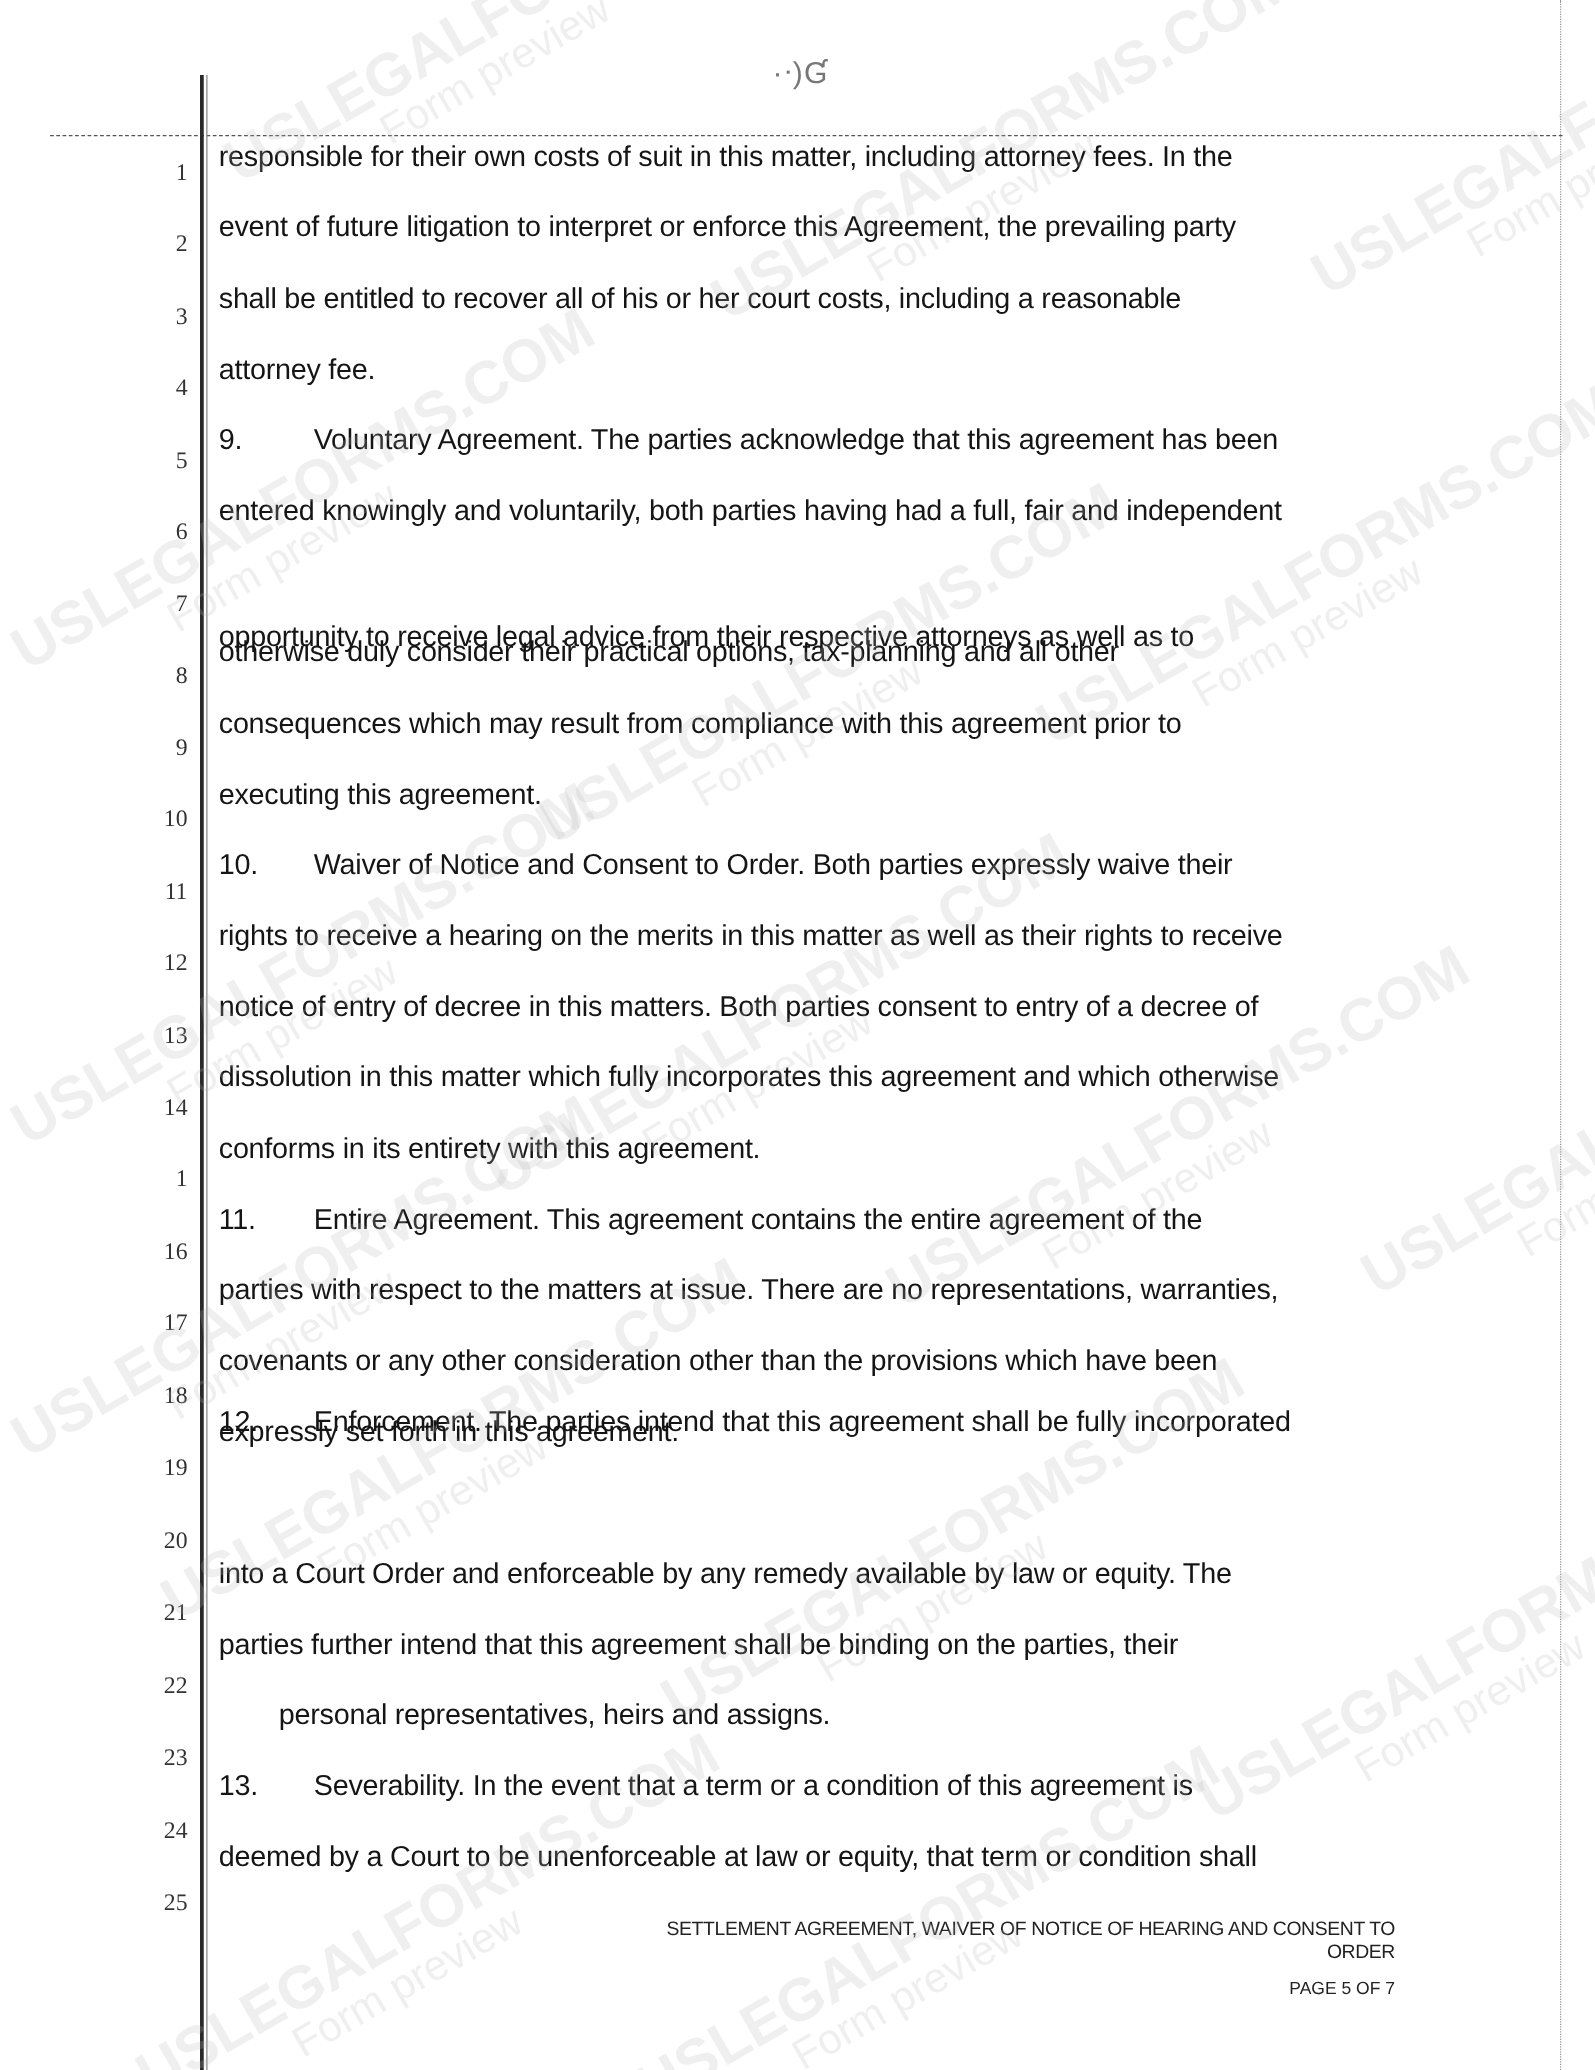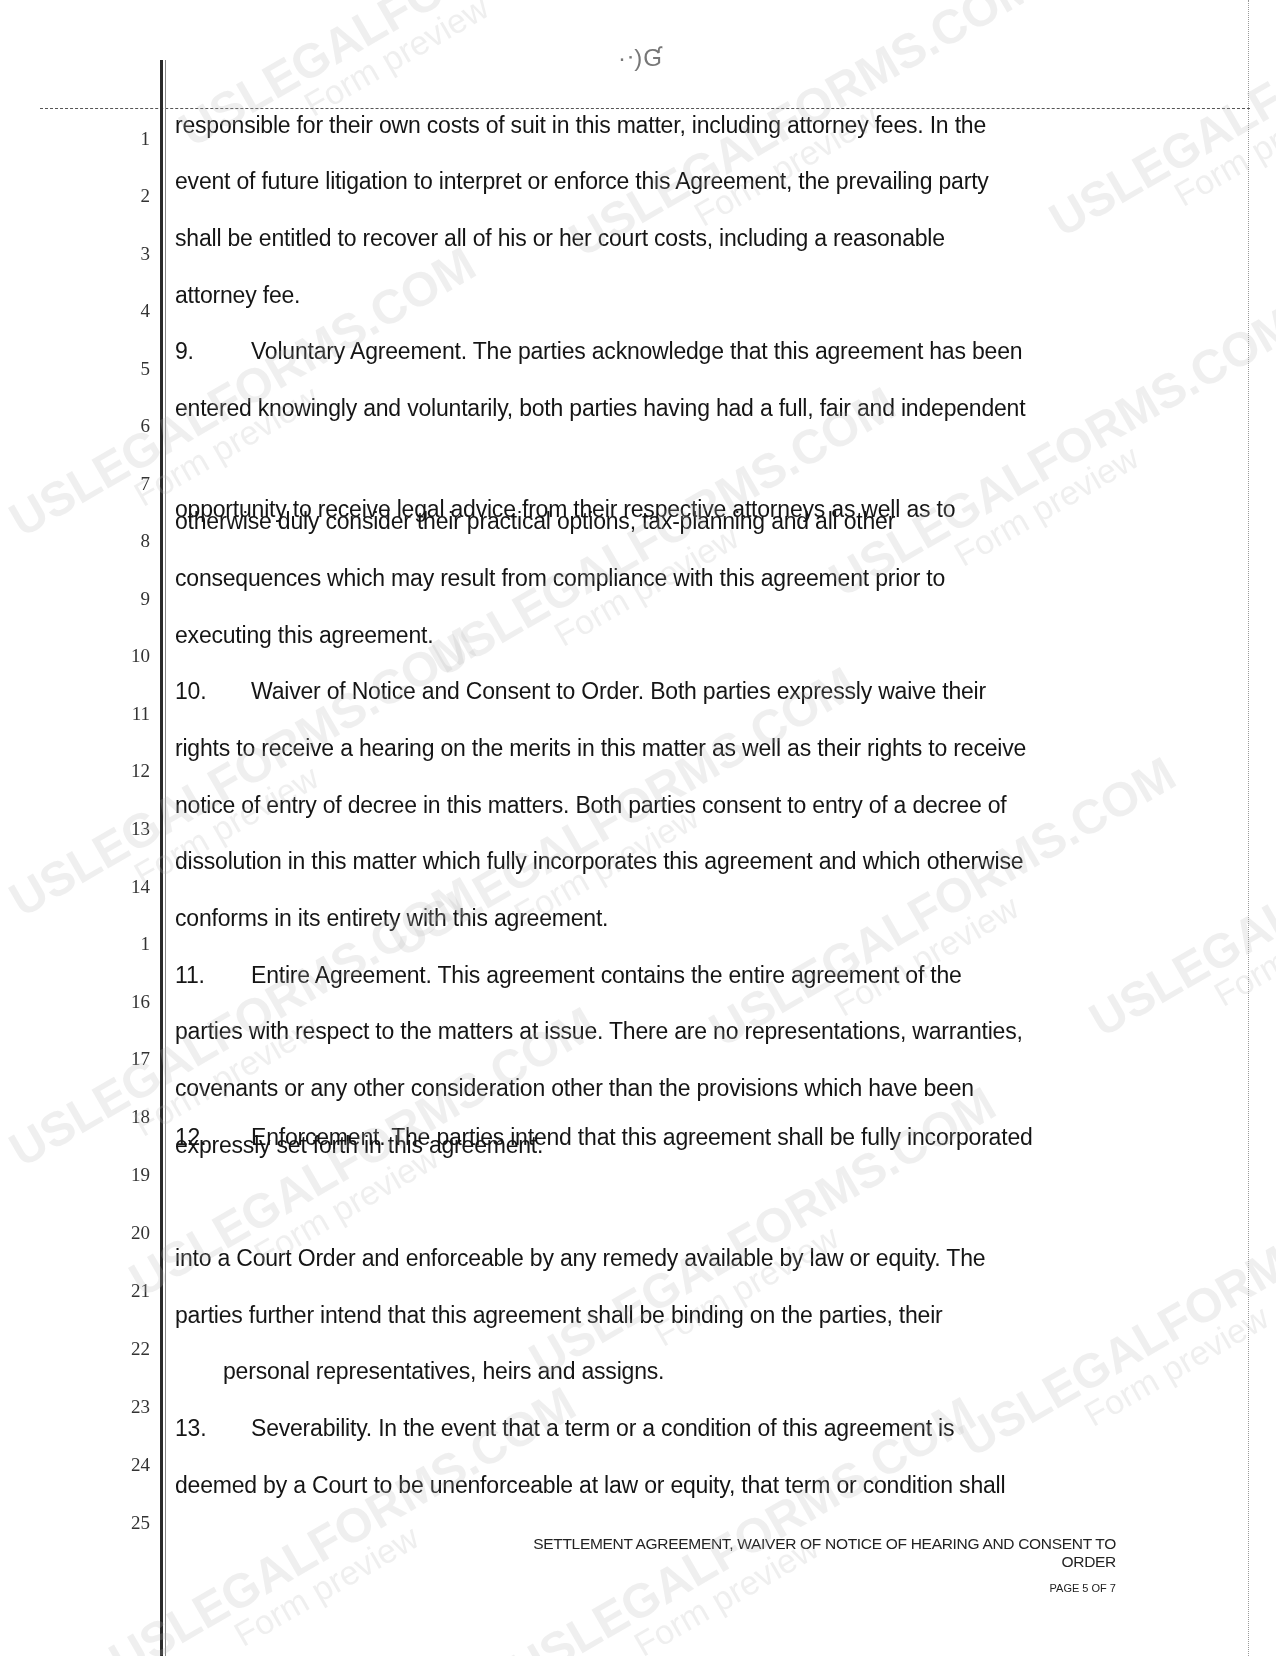--- a/index.html
+++ b/index.html
@@ -7,21 +7,21 @@
   .page { position: absolute; left: 0; top: 0; width: 1276px; height: 1656px; background: #fff; }
   .header-mark { position: absolute; left: 618px; top: 44px; font-size: 24px; color: #777; letter-spacing: 1px; }
   .top-rule { position: absolute; left: 40px; top: 108px; width: 1210px; border-top: 1px dashed #555; }
   .left-rule { position: absolute; left: 160px; top: 60px; width: 3px; height: 1596px; background: #2a2a2a; }
   .left-rule2 { position: absolute; left: 165px; top: 60px; width: 1px; height: 1596px; background: #888; }
   .right-dots { position: absolute; left: 1248px; top: 0; height: 1656px; border-left: 1px dotted #999; }
   .line-num { position: absolute; width: 40px; left: 110px; text-align: right; font-family: "Liberation Serif", serif; font-size: 19px; color: #333; }
   .text-line { position: absolute; left: 175px; font-size: 23px; color: #151515; white-space: nowrap; letter-spacing: -0.2px; }
   .num-lead { display: inline-block; width: 76px; }
   .footer-title { position: absolute; right: 160px; top: 1535px; text-align: right; font-size: 15.5px; line-height: 18px; color: #222; letter-spacing: -0.3px; }
-  .footer-page { position: absolute; right: 160px; top: 1582px; font-size: 11px; color: #222; }
+  .footer-page { position: absolute; right: 160px; top: 1582px; font-size: 14px; color: #222; }
   .wm { position: absolute; font-family: "Liberation Sans", sans-serif; font-weight: bold; color: rgba(180,180,180,0.22); transform: rotate(-30deg); transform-origin: left top; white-space: nowrap; pointer-events: none; }
   .wm .big { font-size: 48px; display: block; }
   .wm .small { font-size: 34px; font-weight: normal; display: block; margin-left: 120px; margin-top: -8px; }
 </style>
 </head>
 <body>
 
 <div class="page">
   <div class="header-mark">·ᐧ)Ɠ</div>
   <div class="top-rule"></div>

